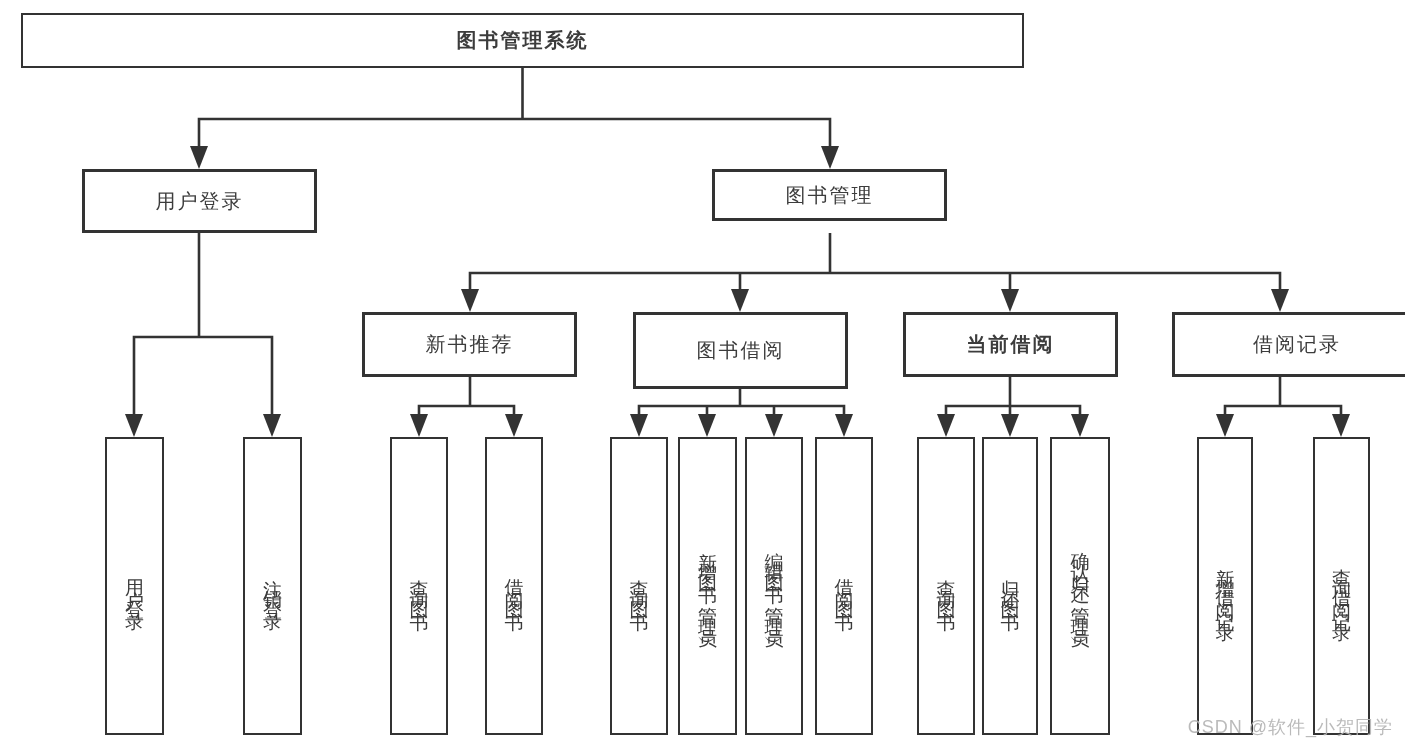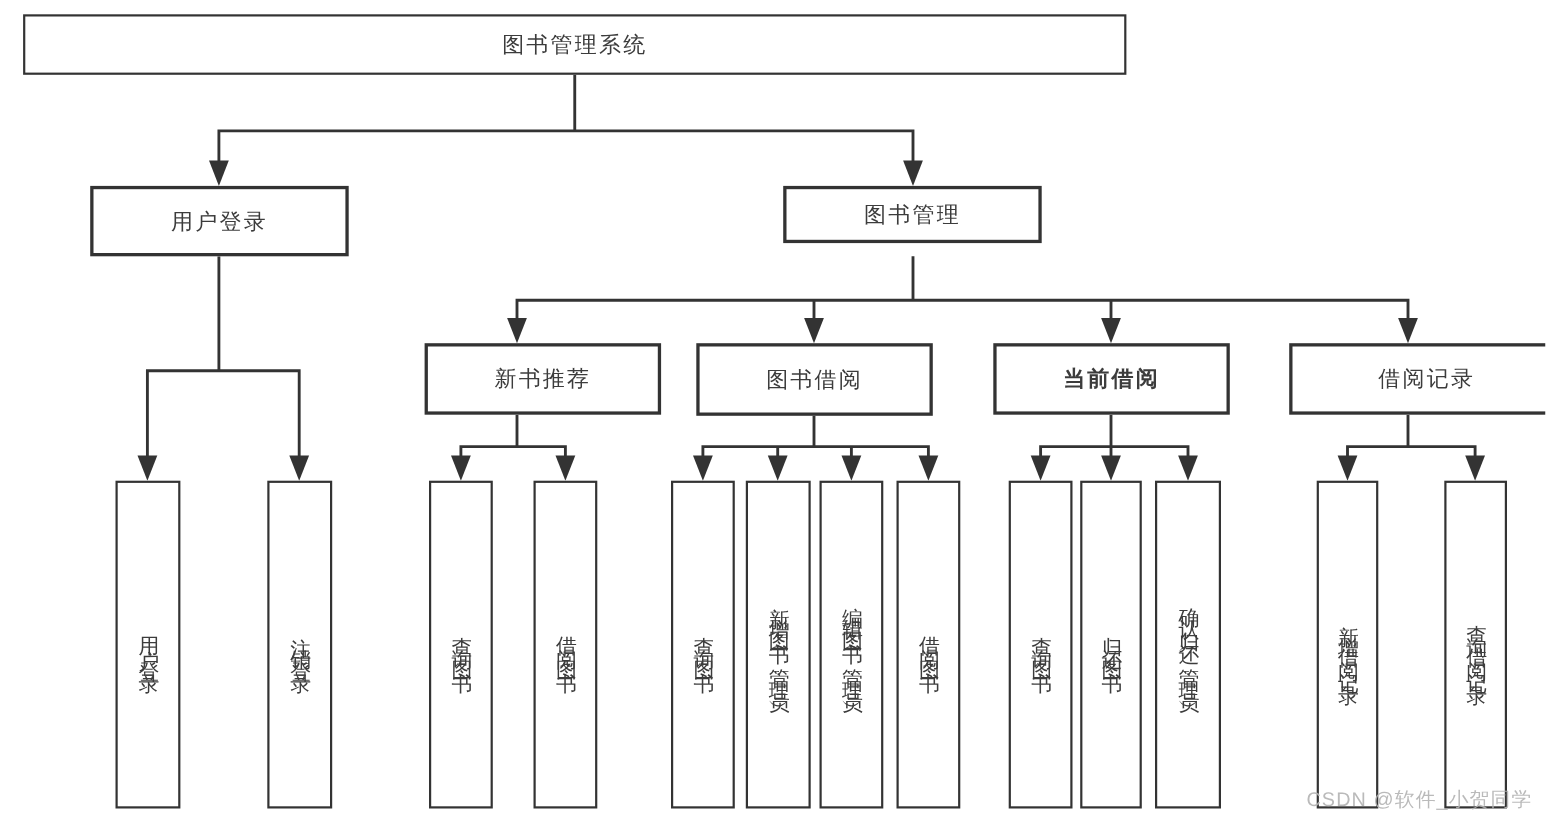--- a/index.html
+++ b/index.html
@@ -30,21 +30,21 @@
     background: #ffffff;
     border: 3px solid var(--line);
     display: flex;
     align-items: center;
     justify-content: center;
     color: var(--text);
     font-size: 20px;
     letter-spacing: 2px;
     text-align: center;
   }
-  .node.root { border-width: 2.5px; }
+  .node.root { border-width: 2.5px; font-weight: bold; }
   .node.leaf { border-width: 2.5px; }
   .leaf .vlabel {
     display: block;
     writing-mode: vertical-rl;
     text-orientation: mixed;
     white-space: nowrap;
     font-size: 19px;
     line-height: 1.05;
     letter-spacing: 11px;
     color: var(--text);
@@ -99,22 +99,22 @@
     <path d="M1280 377 V406 M1225 418 V406 H1341 V418"></path>
     <polygon points="1216,414 1234,414 1225,437"></polygon>
     <polygon points="1332,414 1350,414 1341,437"></polygon>
   </svg>
 
   <div class="node root" style="left:21px; top:13px; width:1003px; height:55px;">图书管理系统</div>
 
   <div class="node" style="left:82px; top:169px; width:235px; height:64px;">用户登录</div>
   <div class="node" style="left:712px; top:169px; width:235px; height:52px;">图书管理</div>
 
-  <div class="node" style="left:362px; top:312px; width:215px; height:65px;margin-left:24px;">新书推荐</div>
-  <div class="node" style="left:633px; top:312px; width:215px; height:66px;">图书借阅</div>
+  <div class="node" style="left:362px; top:312px; width:215px; height:65px;">新书推荐</div>
+  <div class="node" style="left:633px; top:312px; width:215px; height:77px;">图书借阅</div>
   <div class="node" style="left:903px; top:312px; width:215px; height:65px;font-weight:bold;">当前借阅</div>
   <div class="node" style="left:1172px; top:312px; width:250px; height:65px;">借阅记录</div>
 
   <div class="node leaf" style="left:105px; top:437px; width:59px; height:298px;">
     <span class="vlabel">用户登录</span>
   </div>
   <div class="node leaf" style="left:243px; top:437px; width:59px; height:298px;">
     <span class="vlabel">注销登录</span>
   </div>
 

